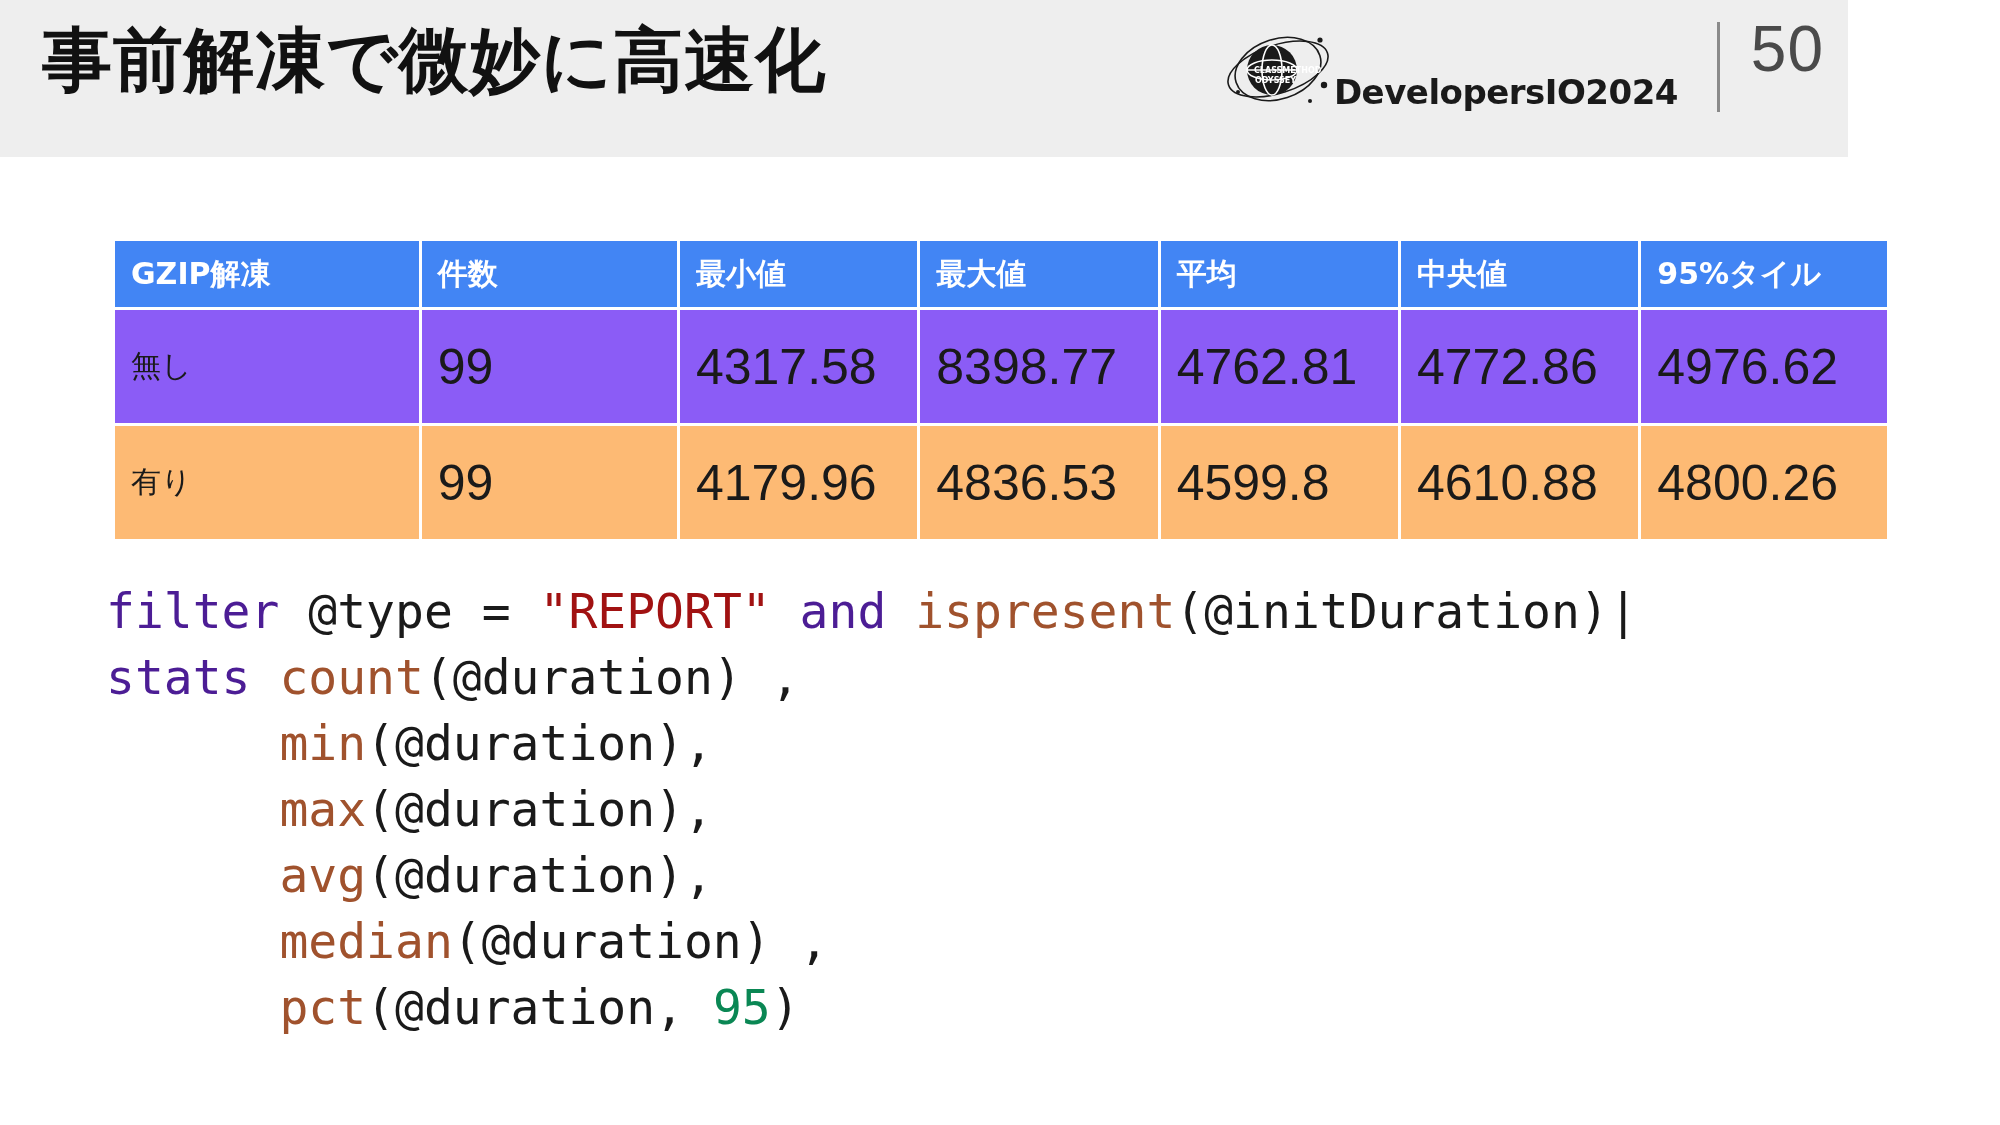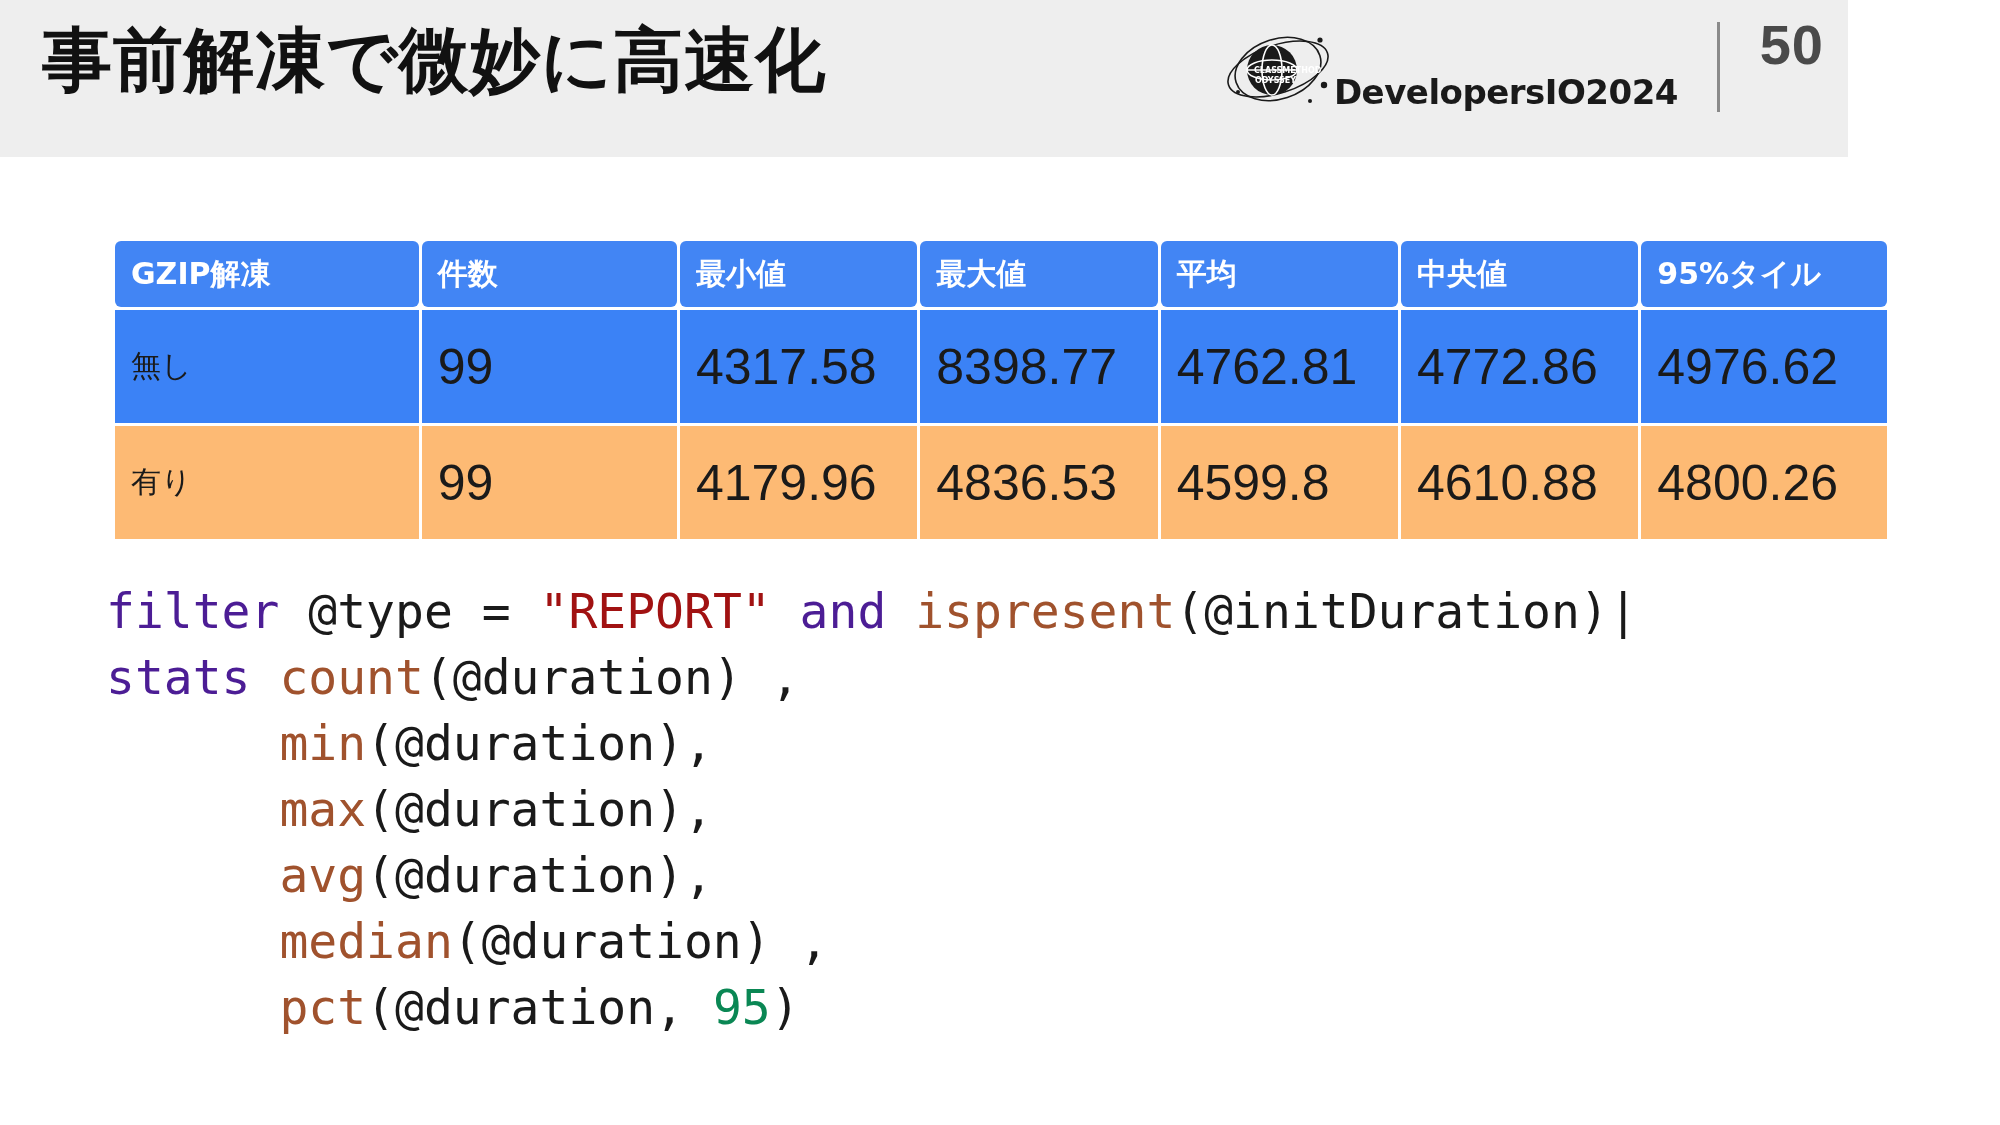--- a/index.html
+++ b/index.html
@@ -74,22 +74,22 @@
     right: 128px;
     top: 22px;
     width: 3px;
     height: 90px;
     background: #8a8a8a;
   }
   .page-number {
     position: absolute;
     right: 24px;
     top: 12px;
-    font-size: 56px;
-    font-weight: 700;
+    font-size: 64px;
+    font-weight: 400;
     color: #4a4a4a;
     font-family: "Liberation Sans", sans-serif;
     letter-spacing: 1px;
     margin-left: 12px;
   }
 
   
   .stats-table {
     position: absolute;
     left: 112px;
@@ -106,31 +106,30 @@
     box-sizing: border-box;
   }
   .stats-table thead th {
     background: #4285f4;
     color: #ffffff;
     font-size: 30px;
     font-weight: 700;
     height: 66px;
     letter-spacing: 0px;
     font-family: "DejaVu Sans", "Liberation Sans", sans-serif;
-    border-radius: 6px;
   }
   .stats-table tbody td {
     height: 113px;
     font-size: 50px;
     color: #1a1a1a;
     font-weight: 400;
     font-family: "Liberation Sans", sans-serif;
   }
   .stats-table tbody tr.row-odd td {
-    background: #3b82f6;
+    background: #8b5cf6;
   }
   .stats-table tbody tr.row-even td {
     background: #fdba74;
   }
   .stats-table tbody td.label-cell {
     font-size: 30px;
     font-family: "DejaVu Sans", "Liberation Sans", sans-serif;
   }
   col.c0 { width: 256px; }
   col.c1 { width: 215px; }

